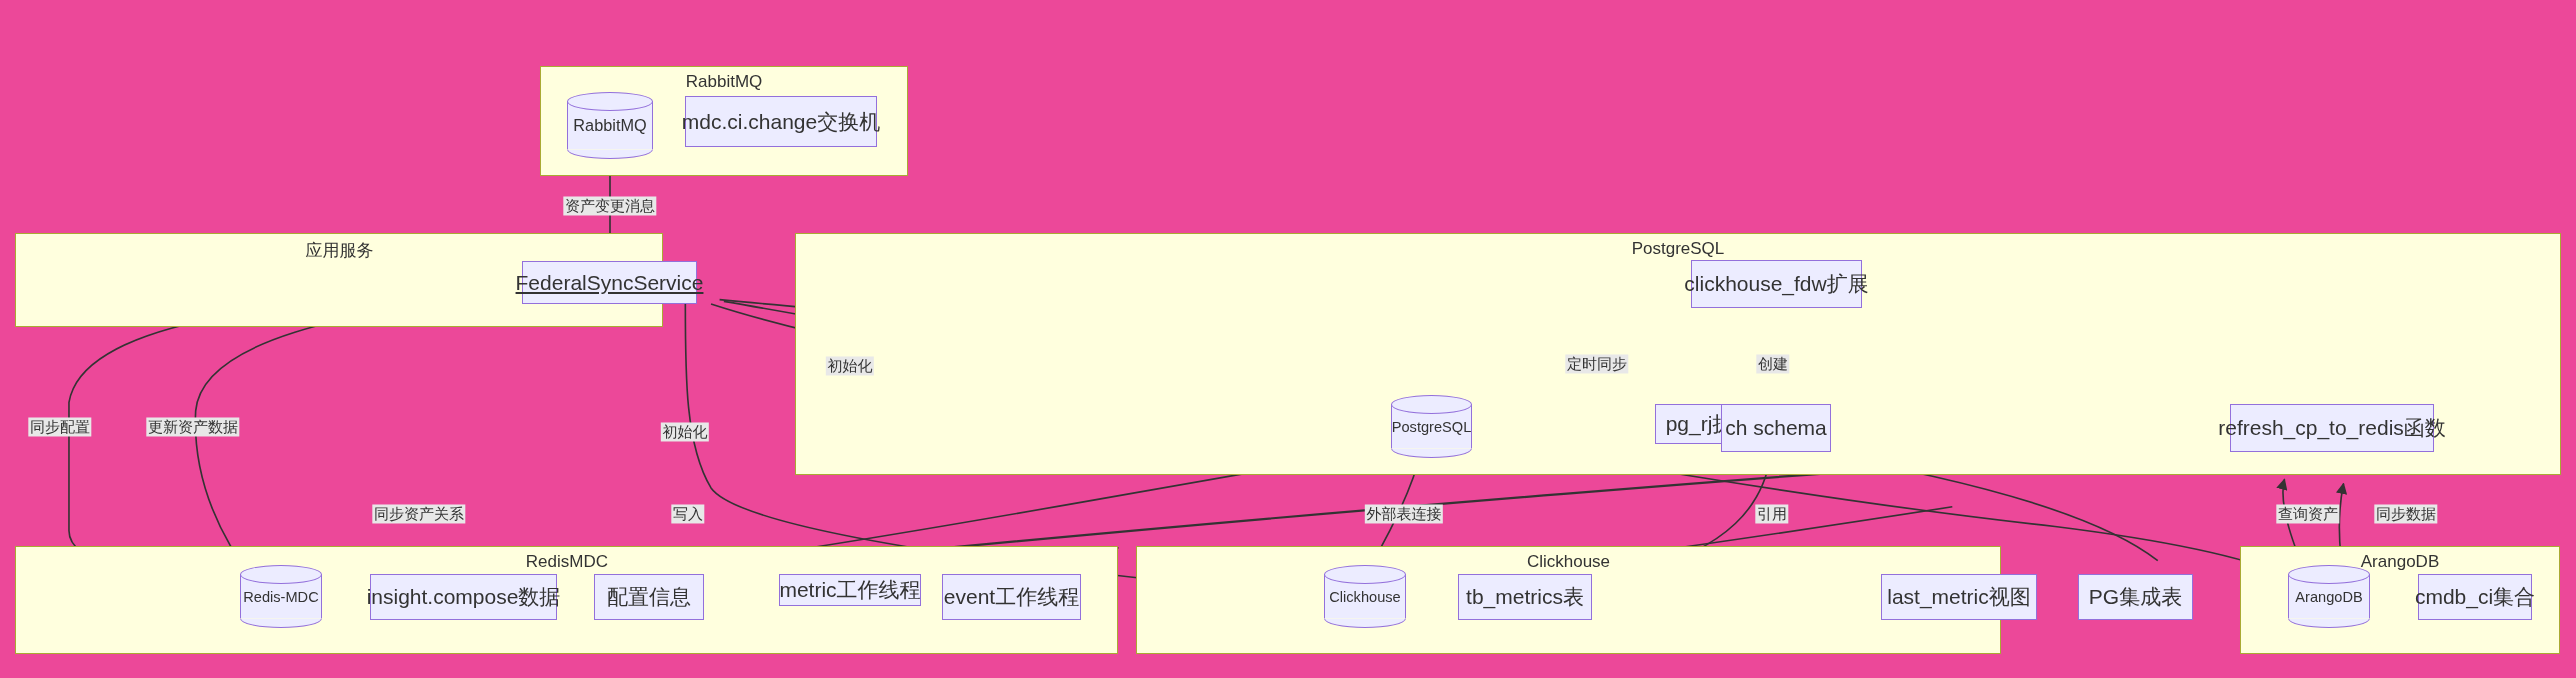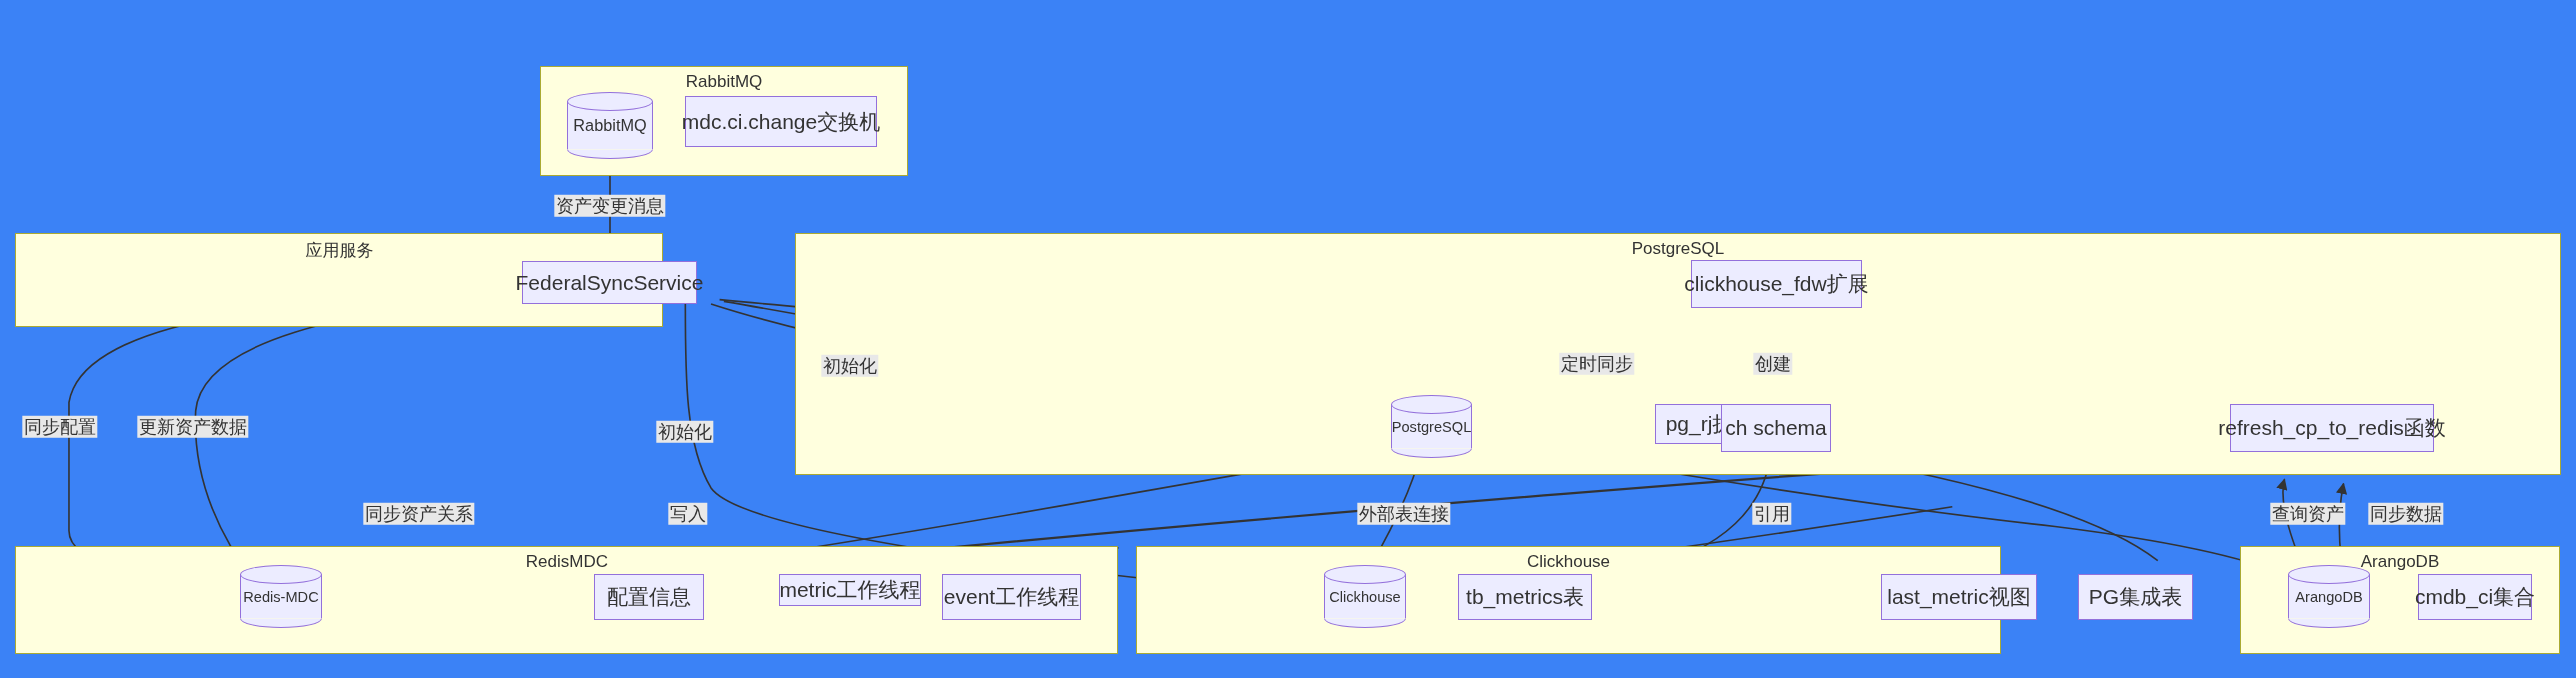--- a/index.html
+++ b/index.html
@@ -4,21 +4,21 @@
 <style>
   html, body {
     margin: 0;
     padding: 0;
     background: #ffffff;
   }
   #canvas {
     position: relative;
     width: 2576px;
     height: 678px;
-    background: #3b82f6;
+    background: #ec4899;
     font-family: "Liberation Sans", sans-serif;
     overflow: hidden;
   }
   
   .cluster {
     position: absolute;
     background: #ffffde;
     border: 1.4px solid #aaaa33;
     box-sizing: border-box;
   }
@@ -97,21 +97,21 @@
     justify-content: center;
     font-size: 16.3px;
     color: #333333;
     white-space: nowrap;
   }
   
   .edge-label {
     position: absolute;
     background: #e8e8e8;
     color: #333333;
-    font-size: 18px;
+    font-size: 15px;
     line-height: 1.15;
     white-space: nowrap;
     padding: 0.9px 1.7px;
     transform: translate(-50%, -50%);
     pointer-events: none;
   }
   #edges {
     position: absolute;
     left: 0;
     top: 0;
@@ -208,21 +208,21 @@
     <div class="cyl-body"></div>
     <div class="cyl-bottom"></div>
     <div class="cyl-top"></div>
     <div class="cyl-text">RabbitMQ</div>
   </div>
 
   <div class="node" style="left:685px; top:96px; width:192px; height:51px;">
     <span>mdc.ci.change交换机</span>
   </div>
 
-  <div class="node" style="left:522px; top:261px; width:175px; height:43px;">
+  <div class="node" style="left:522px; top:261px; width:175px; height:43px;text-decoration:underline;">
     <span>FederalSyncService</span>
   </div>
 
   <div class="node" style="left:1691px; top:260px; width:171px; height:48px;">
     <span>clickhouse_fdw扩展</span>
   </div>
 
   <div class="cyl" style="left:1391px; top:395px; width:81px; height:63px;">
     <div class="cyl-body"></div>
     <div class="cyl-bottom"></div>
@@ -242,20 +242,23 @@
     <span>refresh_cp_to_redis函数</span>
   </div>
 
   <div class="cyl" style="left:240px; top:565px; width:82px; height:63px;">
     <div class="cyl-body"></div>
     <div class="cyl-bottom"></div>
     <div class="cyl-top"></div>
     <div class="cyl-text" style="font-size:14.6px;">Redis-MDC</div>
   </div>
 
+  <div class="node" style="left:370px; top:574px; width:187px; height:46px;">
+    <span>insight.compose数据</span>
+  </div>
 
   <div class="node" style="left:594px; top:574px; width:110px; height:46px;">
     <span>配置信息</span>
   </div>
 
   <div class="node" style="left:779px; top:574px; width:142px; height:32px;align-items:center;">
     <span>metric工作线程</span>
   </div>
 
   <div class="node" style="left:942px; top:574px; width:139px; height:46px;">

